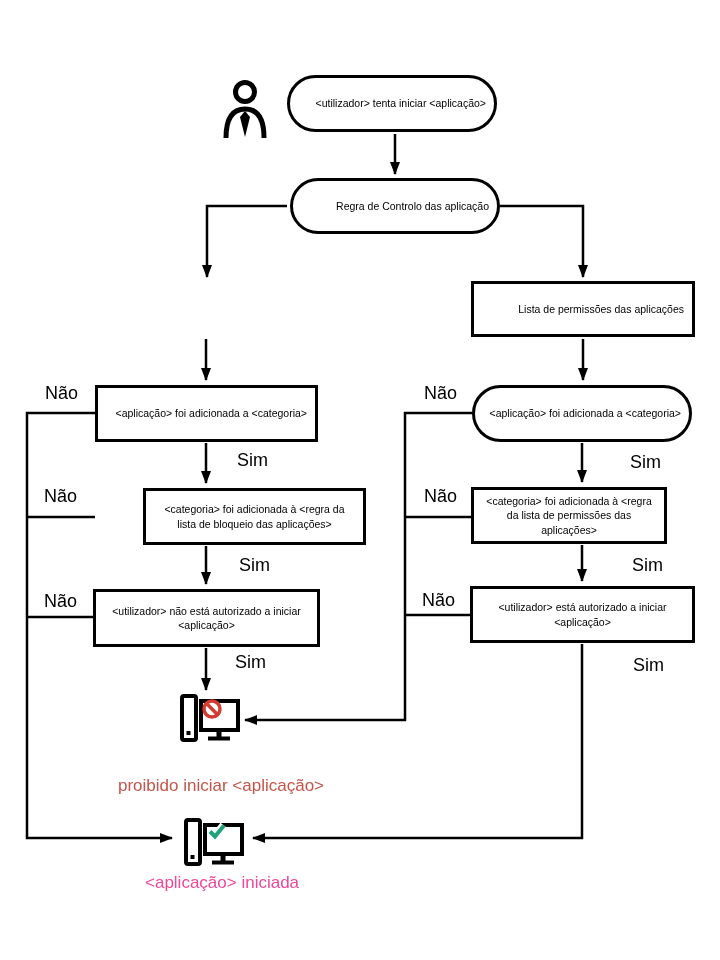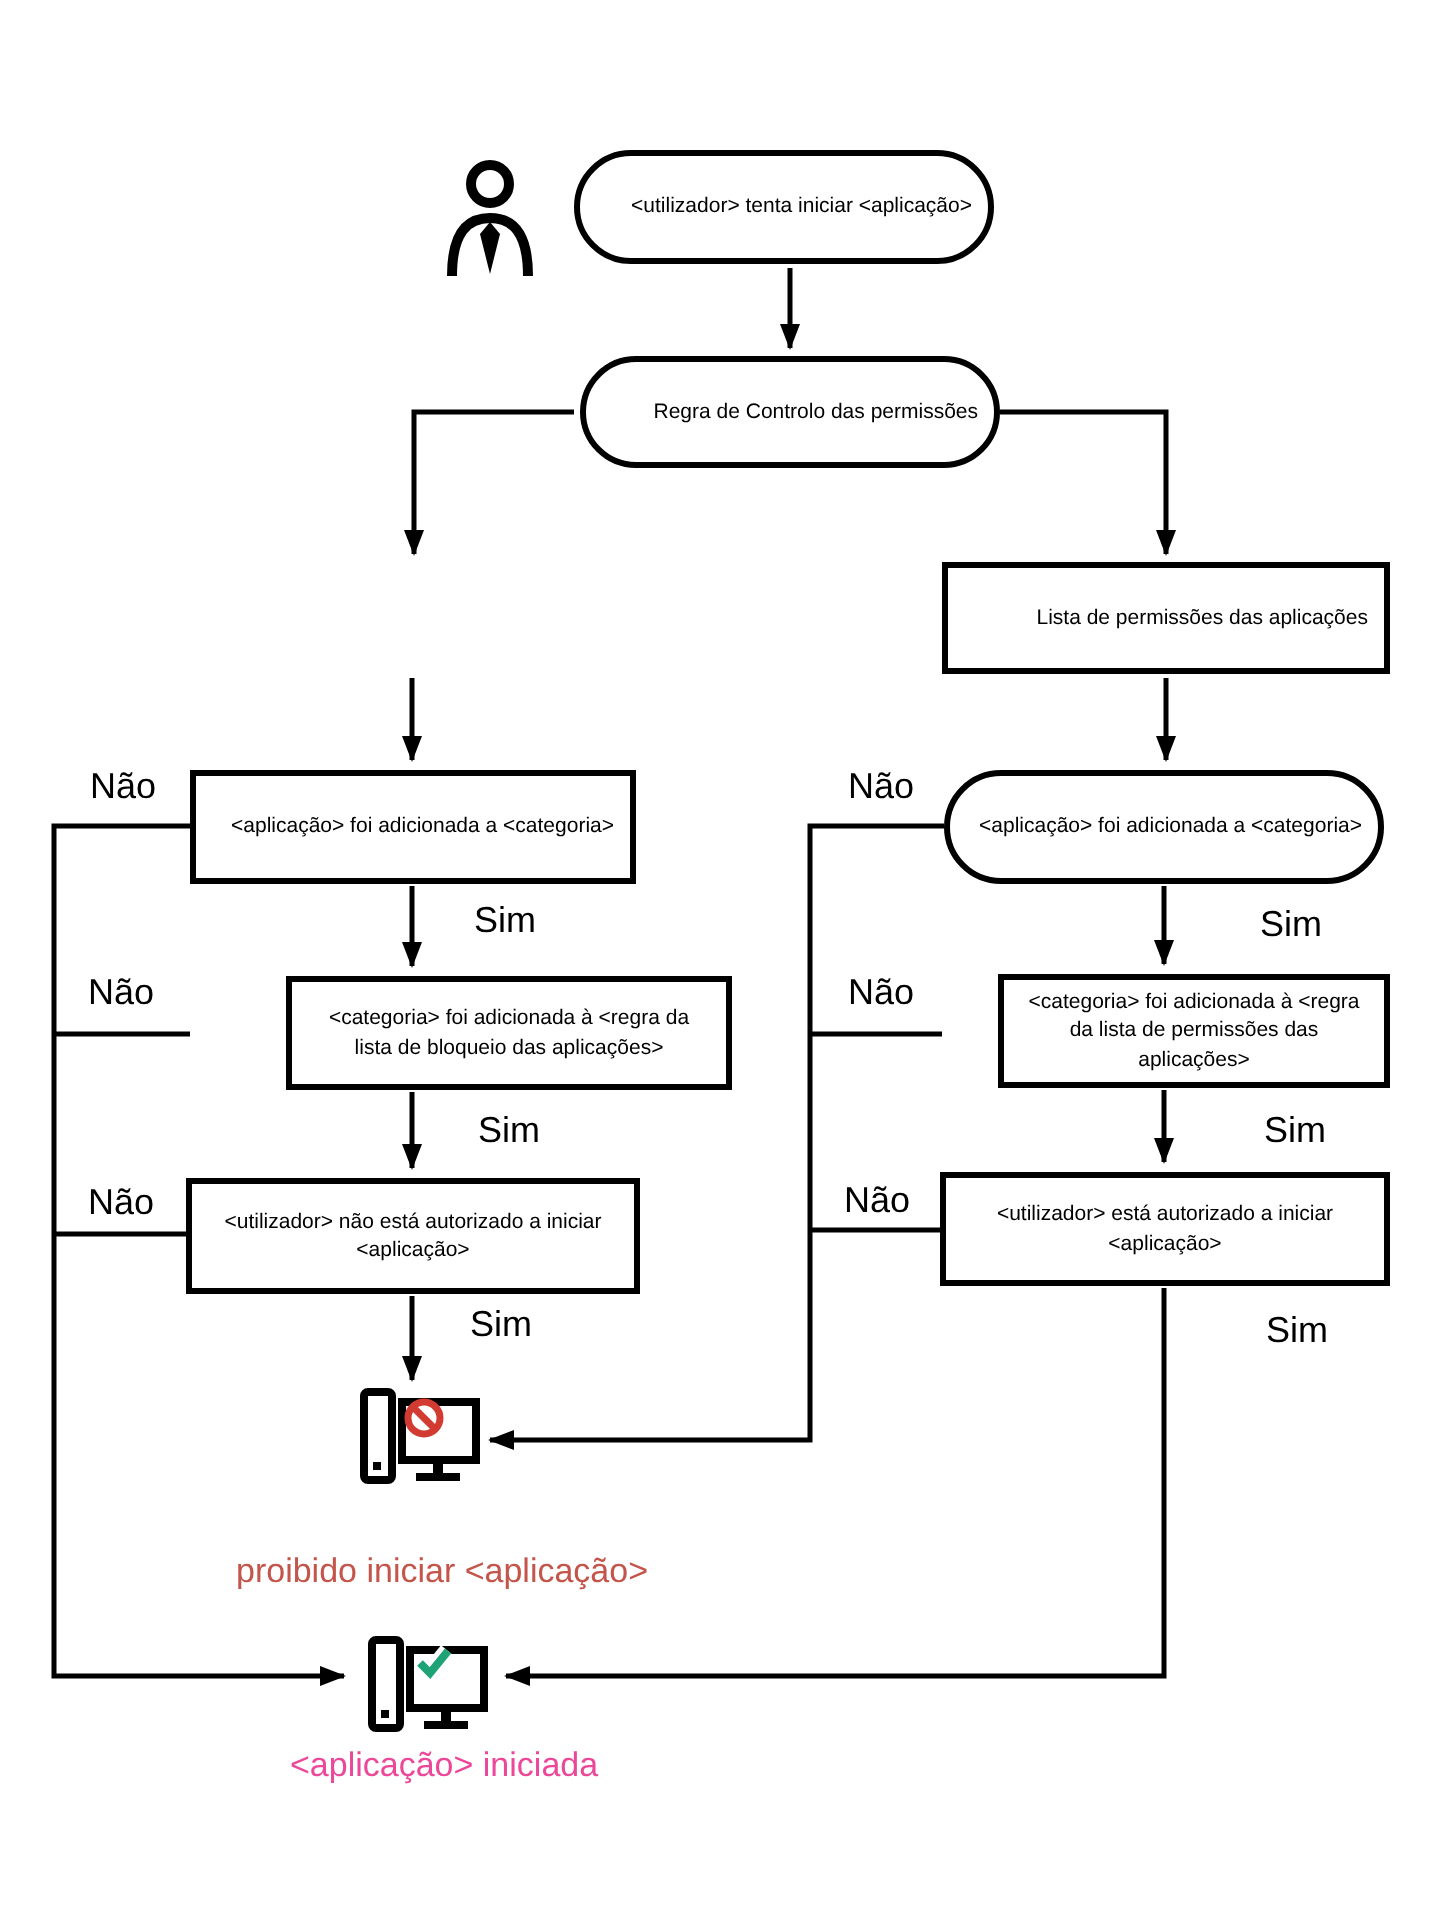--- a/index.html
+++ b/index.html
@@ -56,41 +56,41 @@
     <circle cx="24" cy="13" r="9.5" stroke="#000" stroke-width="5"></circle>
     <path d="M5 59 C5 37 13 30 24 30 C35 30 43 37 43 59" stroke="#000" stroke-width="5"></path>
     <path d="M24 32 L19 38 L24 58 L29 38 Z" fill="#000"></path>
   </svg>
 
   <div class="node stadium" style="left:287px;top:75px;width:210px;height:57px;">
     <span>&lt;utilizador&gt; tenta iniciar &lt;aplicação&gt;</span>
   </div>
 
   <div class="node stadium" style="left:290px;top:178px;width:210px;height:56px;">
-    <span>Regra de Controlo das permissões</span>
+    <span>Regra de Controlo das aplicação</span>
   </div>
 
 
   <div class="node" style="left:471px;top:281px;width:224px;height:56px;">
     <span>Lista de permissões das aplicações</span>
   </div>
 
   <div class="node" style="left:95px;top:385px;width:223px;height:57px;">
     <span>&lt;aplicação&gt; foi adicionada a &lt;categoria&gt;</span>
   </div>
 
   <div class="node stadium" style="left:472px;top:385px;width:220px;height:57px;">
     <span>&lt;aplicação&gt; foi adicionada a &lt;categoria&gt;</span>
   </div>
 
   <div class="node" style="left:95px;top:488px;width:223px;height:57px;margin-left:48px;">
     <span>&lt;categoria&gt; foi adicionada à &lt;regra da lista de bloqueio das aplicações&gt;</span>
   </div>
 
-  <div class="node" style="left:471px;top:487px;width:196px;height:57px;margin-left:28px;">
+  <div class="node" style="left:471px;top:487px;width:196px;height:57px;">
     <span>&lt;categoria&gt; foi adicionada à &lt;regra da lista de permissões das aplicações&gt;</span>
   </div>
 
   <div class="node" style="left:93px;top:589px;width:227px;height:58px;">
     <span>&lt;utilizador&gt; não está autorizado a iniciar &lt;aplicação&gt;</span>
   </div>
 
   <div class="node" style="left:470px;top:586px;width:225px;height:57px;">
     <span>&lt;utilizador&gt; está autorizado a iniciar &lt;aplicação&gt;</span>
   </div>

